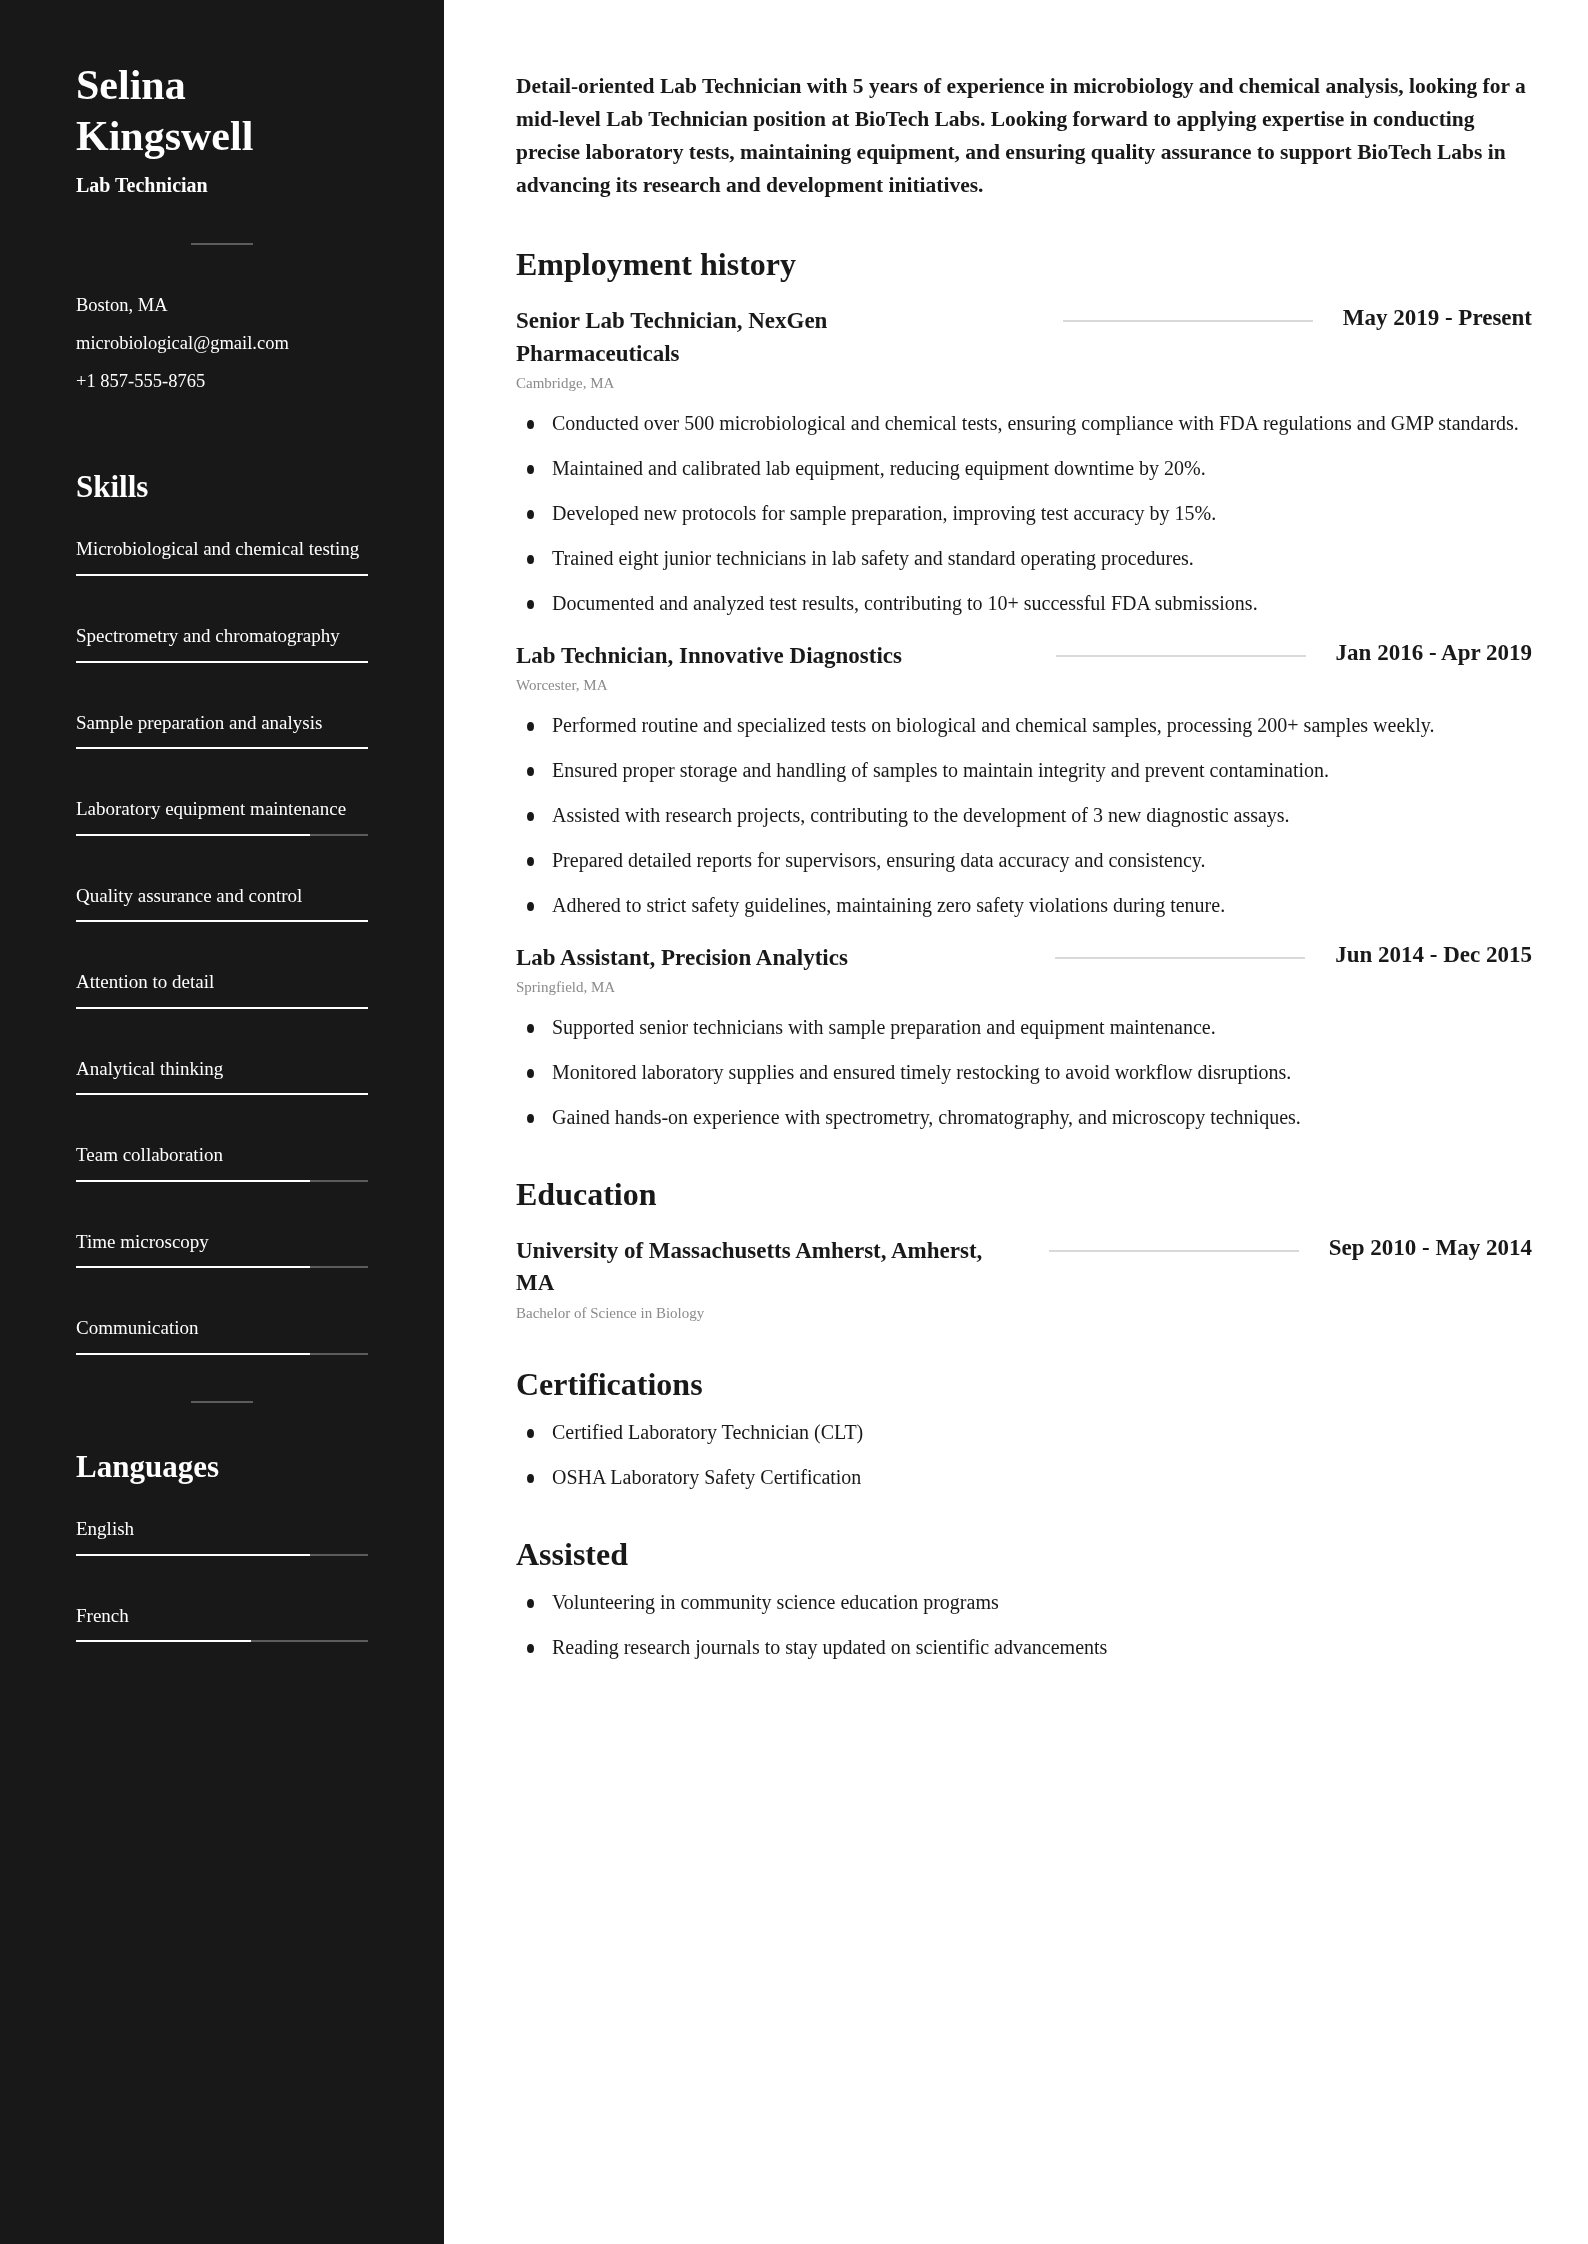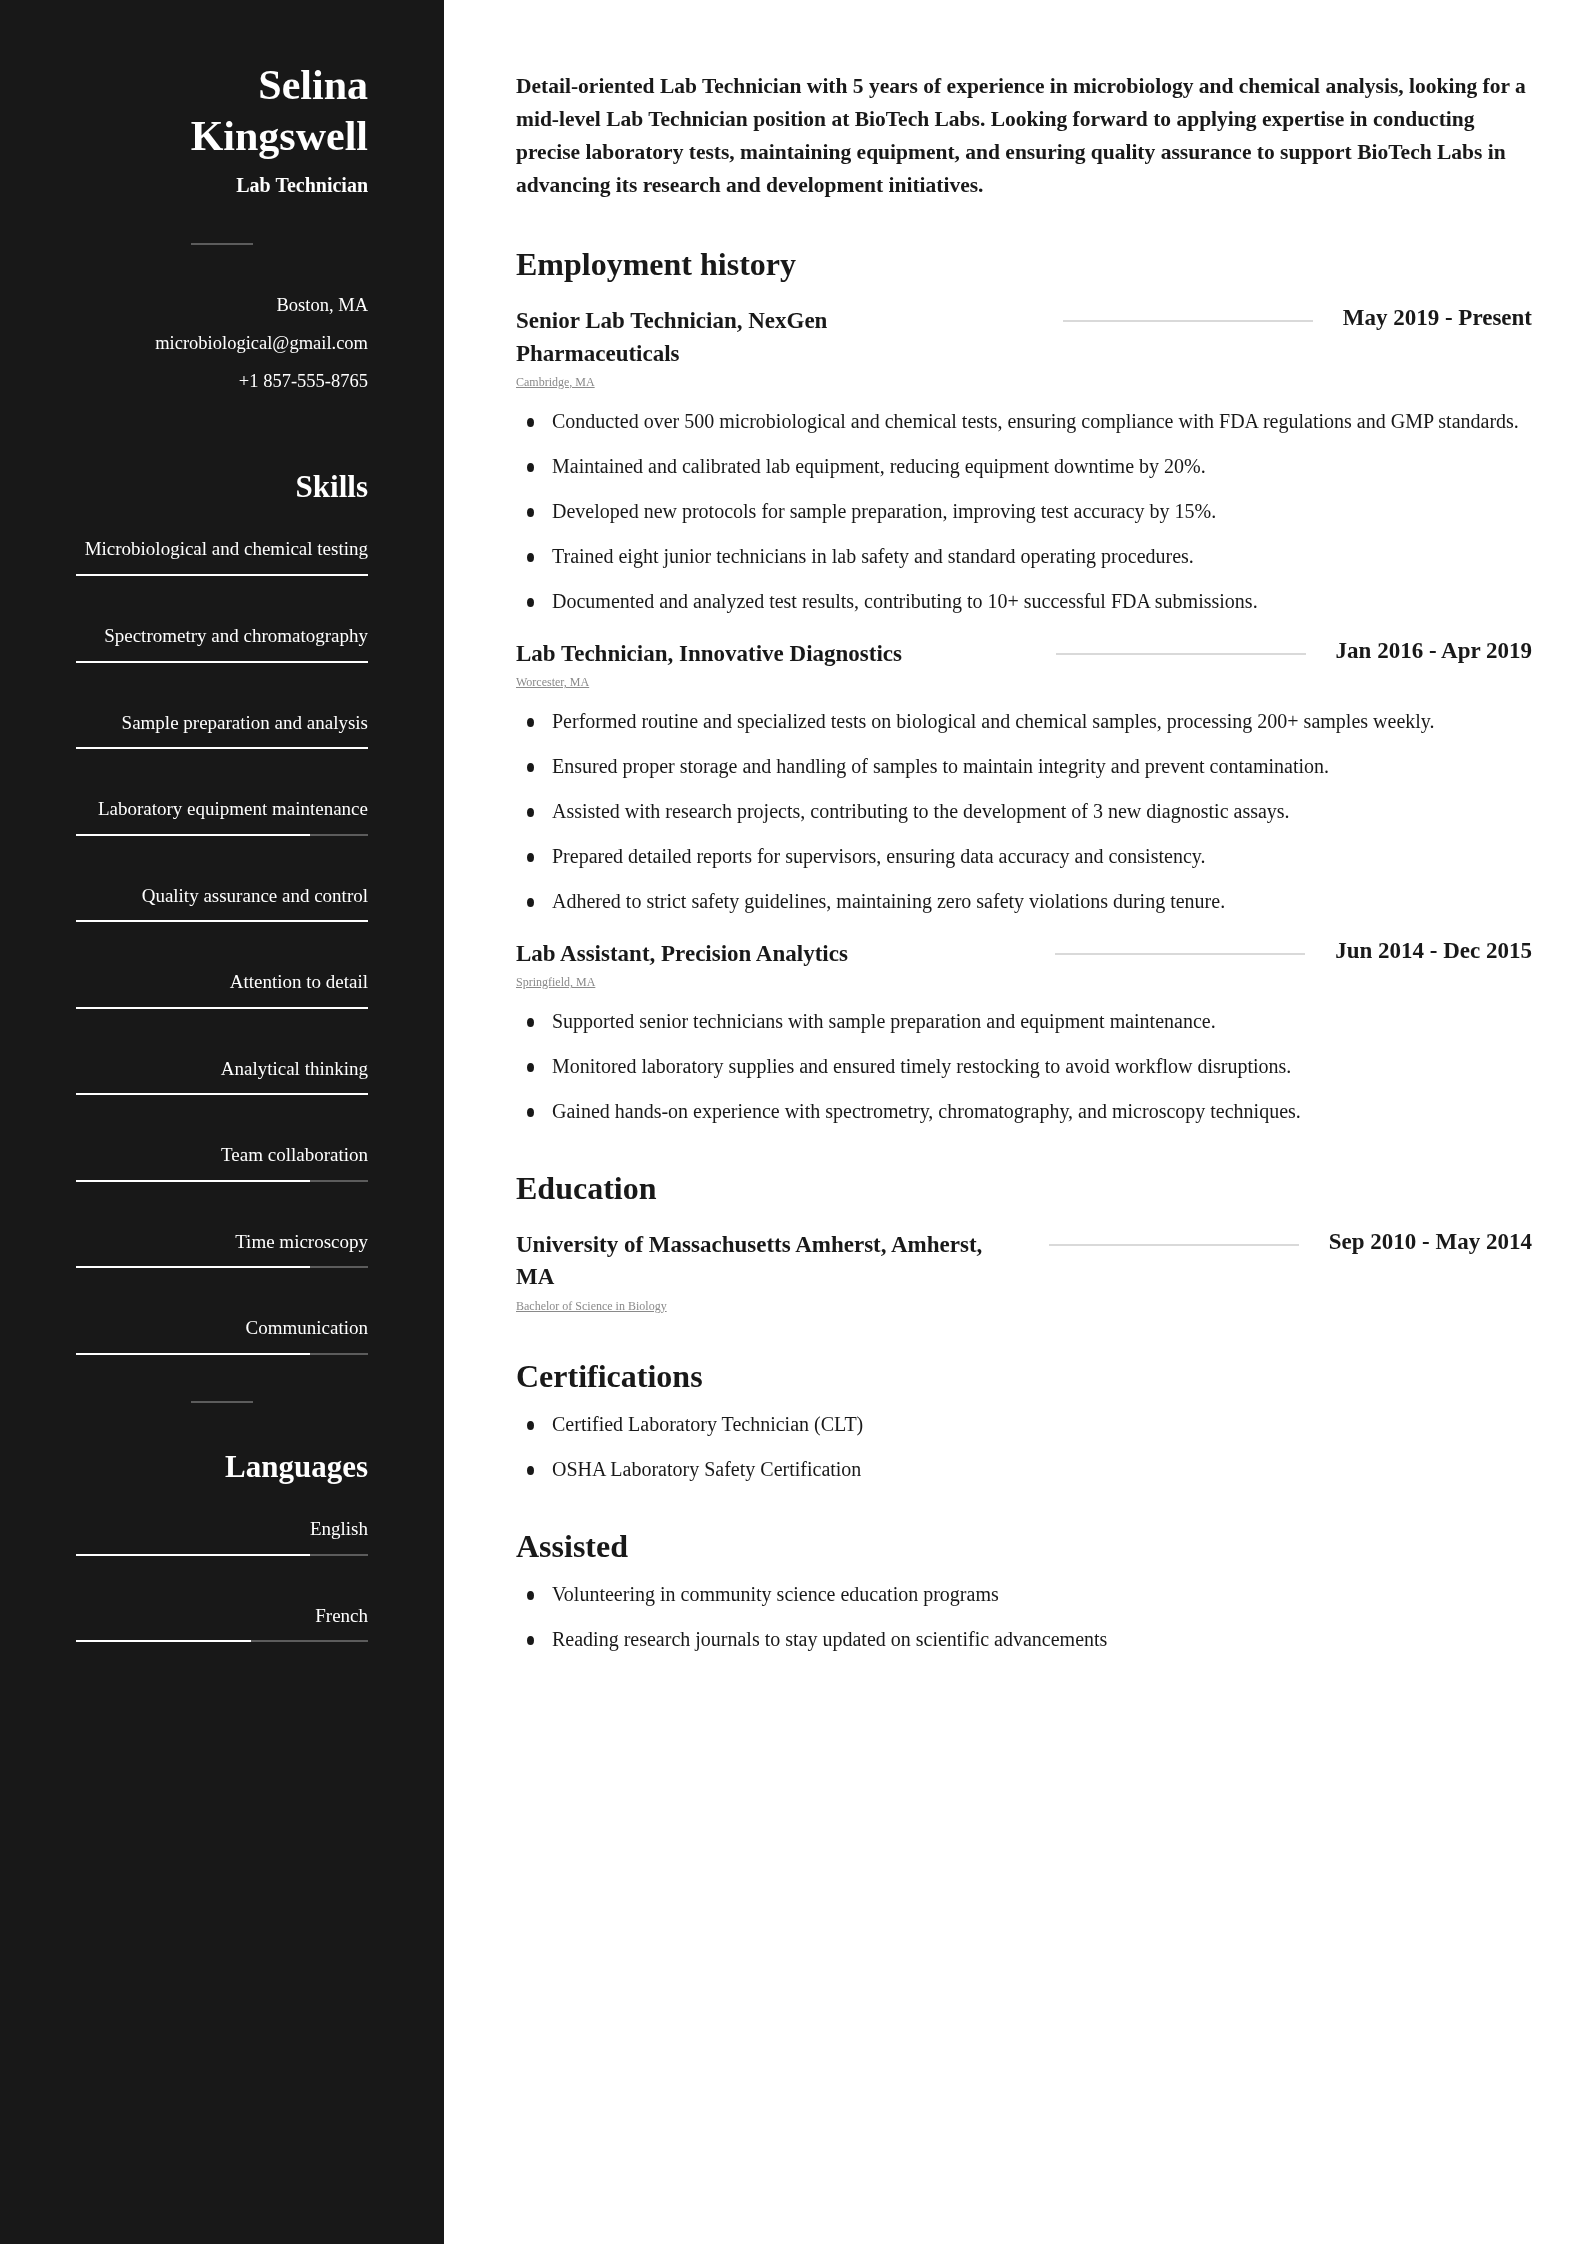--- a/index.html
+++ b/index.html
@@ -9,21 +9,21 @@
     font-family:"Liberation Serif", serif;
     background:#ffffff;
     overflow:hidden;
   }
 
   
   .sidebar {
     width:444px; flex:0 0 444px;
     background:#181818;
     color:#ffffff;
-    text-align:right;
+    text-align:left;
     padding:60px 76px 48px;
     box-sizing:border-box;
   }
   .name {
     font-size:42px; line-height:1.22; font-weight:700;
     margin:0;
   }
   .role { font-size:20px; font-weight:700; margin-top:12px; }
   .hr-small {
     width:62px; height:2px; background:#5c5c5c;
@@ -58,21 +58,21 @@
   .item-head { display:flex; align-items:flex-start; margin-top:22px; }
   .item-title {
     font-size:23px; font-weight:700; line-height:1.4;
     width:47%; margin:0;
   }
   .item-line {
     flex:0 0 250px; height:2px; background:#d9d9d9;
     margin:15px 30px 0 auto;
   }
   .item-date { font-size:23px; font-weight:700; white-space:nowrap; margin:0; }
-  .item-loc { color:#8a8a8a; font-size:12px; margin:5px 0 16px;text-decoration:underline; }
+  .item-loc { color:#8a8a8a; font-size:15px; margin:5px 0 16px; }
   .edu-sub { }
   ul.bullets { list-style:none; margin:14px 0 12px; padding:0; }
   ul.bullets li {
     position:relative; padding-left:36px;
     font-size:20px; line-height:1.5; margin-bottom:15px;
   }
   ul.bullets li::before {
     content:""; position:absolute; left:11px; top:12px;
     width:7px; height:9px; border-radius:50%;
     background:#191919;

